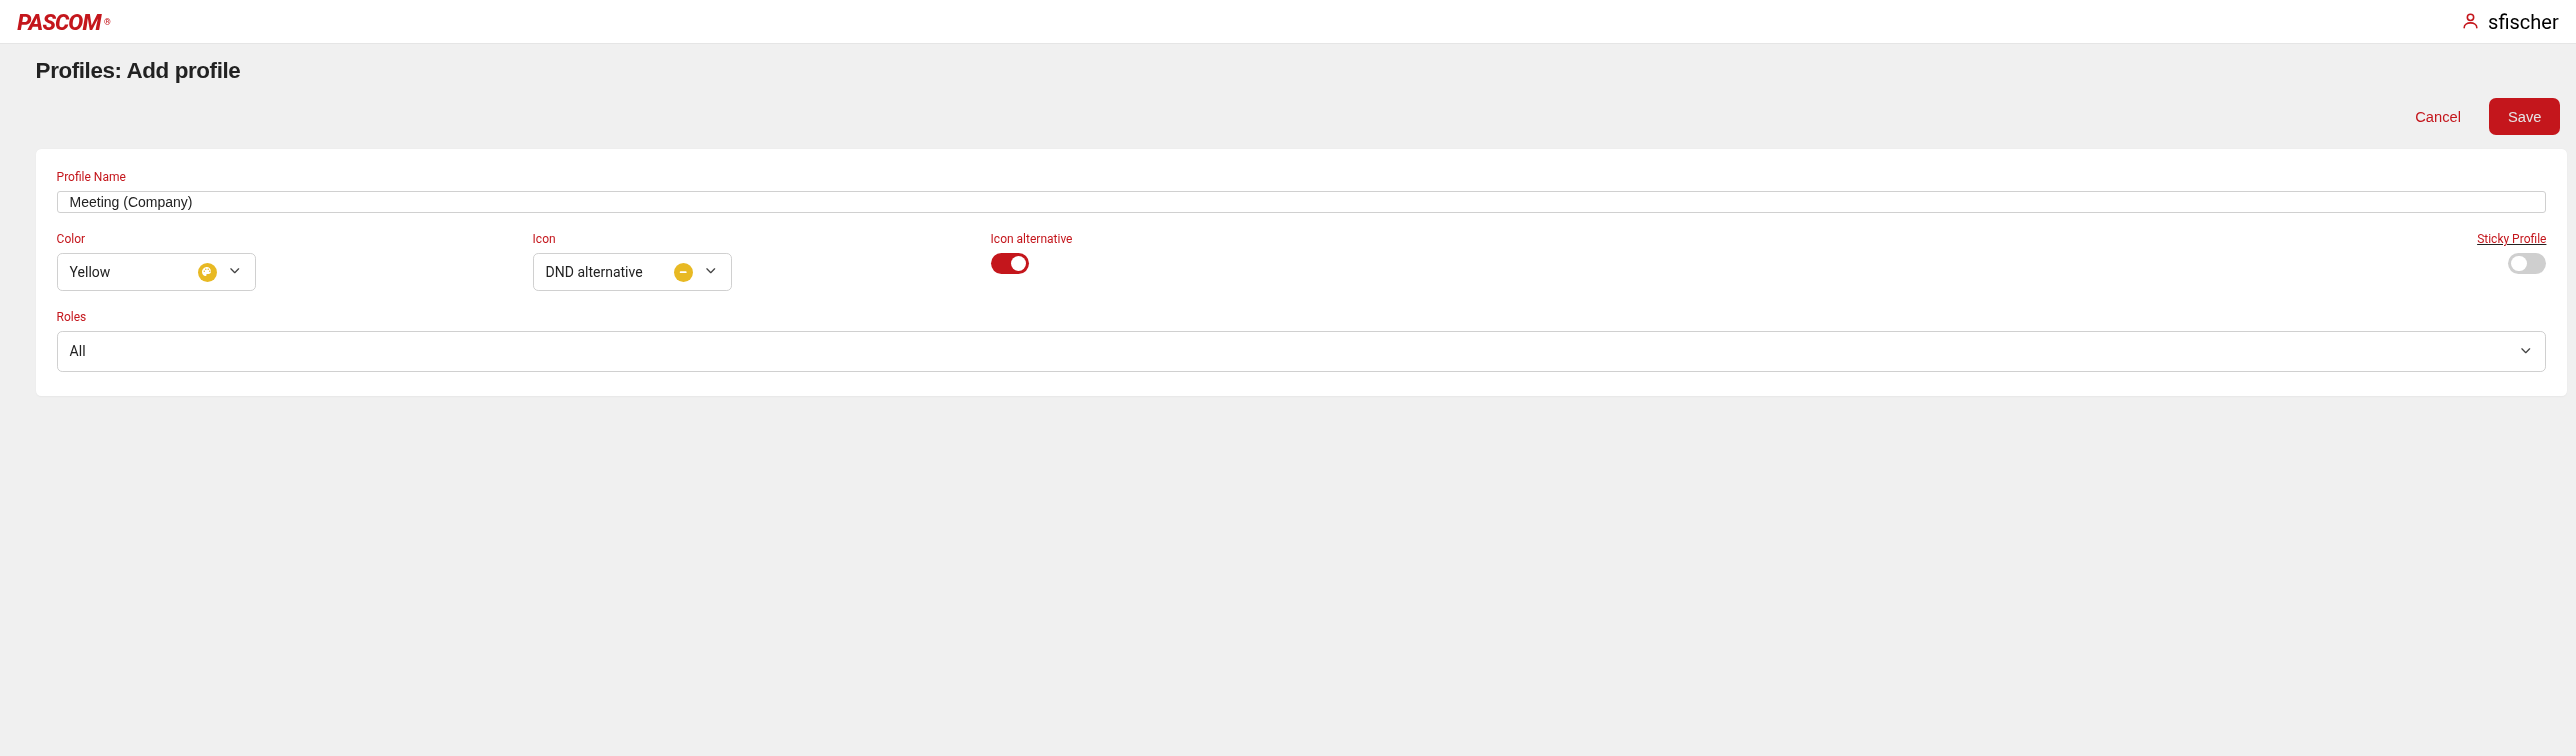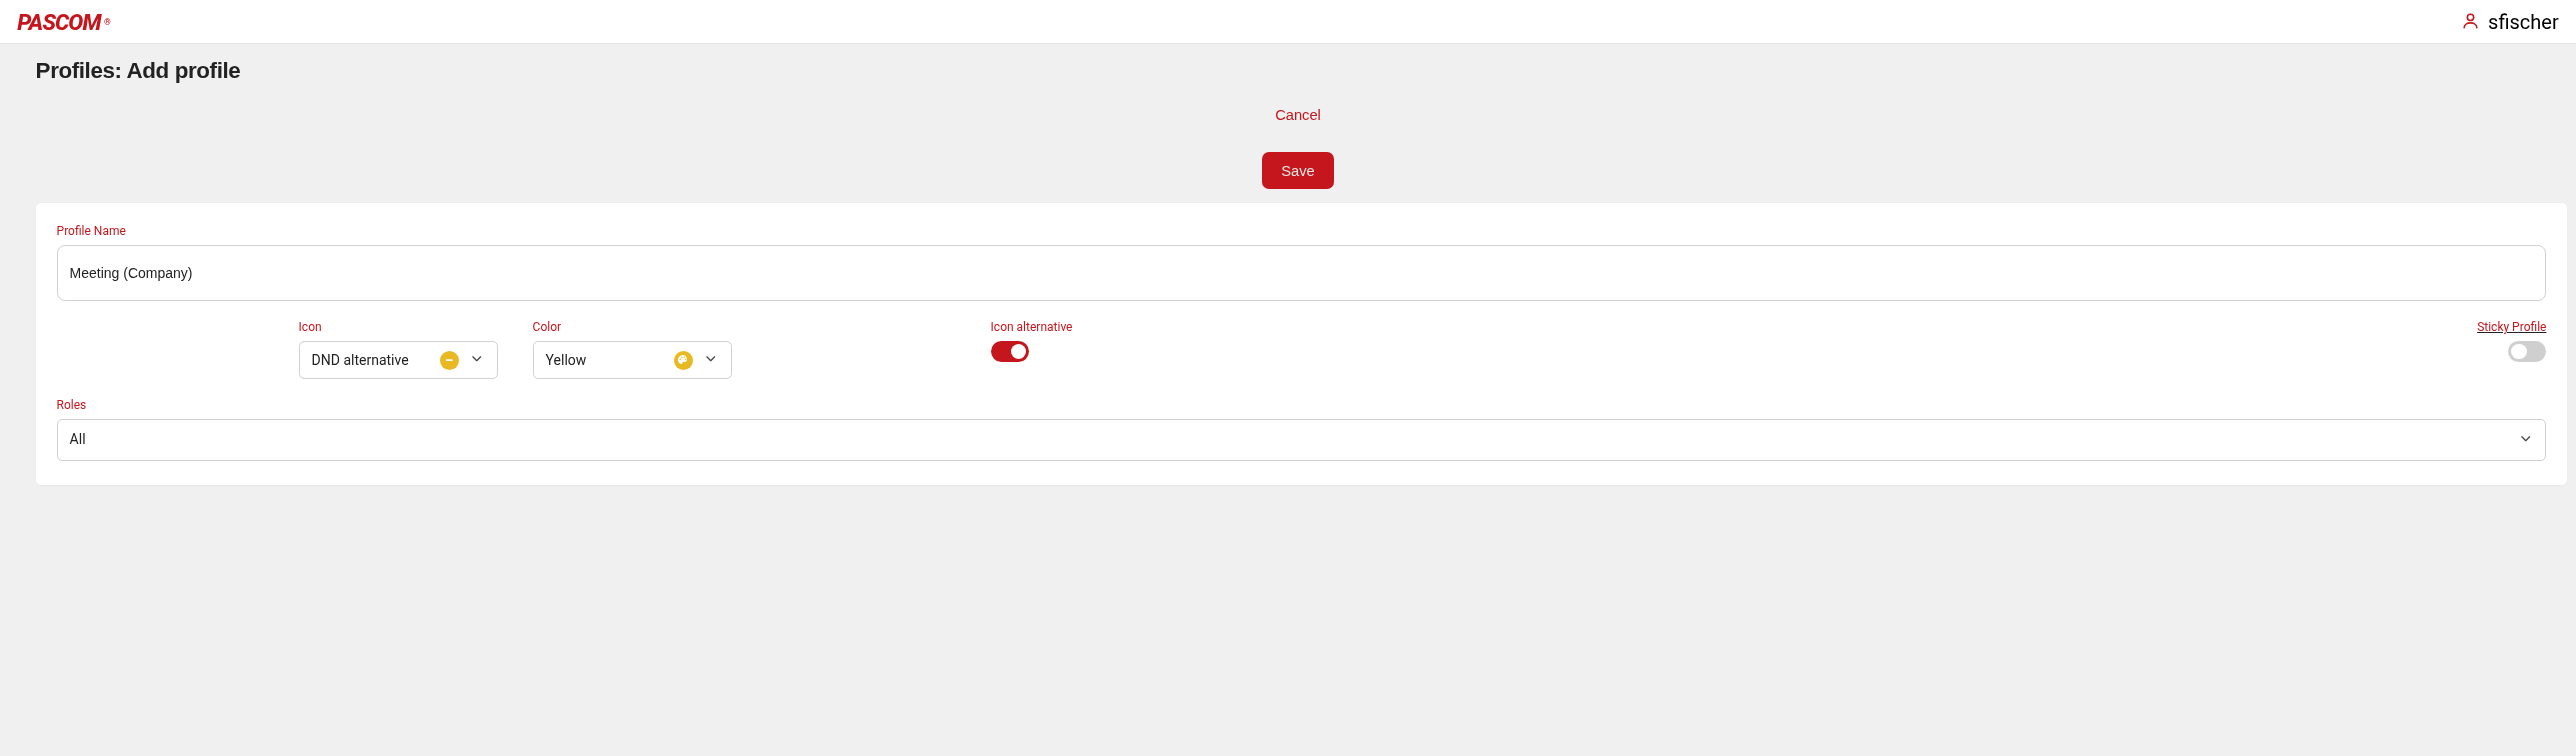--- a/index.html
+++ b/index.html
@@ -57,21 +57,20 @@
       margin-bottom: 14px;
       letter-spacing: -0.4px;
     }
     .actions-row {
       display: flex;
       justify-content: flex-end;
       gap: 21px;
       align-items: center;
       margin-bottom: 14px;
       padding-right: 7px;
-      flex-direction: column;
     }
     .btn-cancel {
       background: transparent;
       border: none;
       color: #c4161c;
       font-size: 14.7px;
       font-weight: 500;
       cursor: pointer;
       padding: 8.6px 7px;
     }
@@ -92,24 +91,24 @@
       box-shadow: 0 0.9px 1.7px rgba(0,0,0,0.04);
     }
     .field-label {
       color: #c4161c;
       font-size: 12px;
       margin-bottom: 7px;
       display: block;
     }
     .text-input {
       width: 100%;
-      padding: 19px 12px;
+      padding: 2px 12px;
       font-size: 14px;
       border: 0.9px solid #d0d0d0;
-      border-radius: 8px;
+      border-radius: 3px;
       background: #fff;
       color: #222;
     }
     .row-group {
       display: flex;
       gap: 35px;
       margin-top: 19px;
       align-items: flex-start;
     }
     .field-block {
@@ -243,58 +242,58 @@
     <button class="btn-save">Save</button>
   </div>
 
   <div class="card">
     <div class="field-block">
       <label class="field-label">Profile Name</label>
       <input type="text" class="text-input" value="Meeting (Company)" style="">
     </div>
 
     <div class="row-group">
+      <div class="field-block">
+        <label class="field-label">Color</label>
+        <div class="select-box">
+          <div class="select-content">
+            <span class="select-text">Yellow</span>
+            <span class="color-swatch">
+              <svg width="12" height="12" viewBox="0 0 24 24" fill="#fff">
+                  <path d="M12 2C6.5 2 2 6.5 2 12c0 4.5 3 8 7 8 1.5 0 2-1 2-2s-.5-2 1-2h3c3 0 5-2 5-5 0-5-4-9-8-9zM6.5 12a1.5 1.5 0 110-3 1.5 1.5 0 010 3zm3-4a1.5 1.5 0 110-3 1.5 1.5 0 010 3zm5 0a1.5 1.5 0 110-3 1.5 1.5 0 010 3zm3 4a1.5 1.5 0 110-3 1.5 1.5 0 010 3z"></path>
+                </svg>
+            </span>
+          </div>
+          <span class="chevron">
+            <svg width="15.5" height="15.5" viewBox="0 0 24 24" fill="none" stroke="currentColor" stroke-width="2" stroke-linecap="round" stroke-linejoin="round">
+                <polyline points="6 9 12 15 18 9"></polyline>
+              </svg>
+          </span>
+        </div>
+      </div>
+
       <div class="field-block" style="margin-left: 242px;">
         <label class="field-label">Icon</label>
         <div class="select-box">
           <div class="select-content">
             <span class="select-text">DND alternative</span>
             <span class="icon-badge">
               <svg width="10.4" height="10.4" viewBox="0 0 24 24" fill="#fff">
                   <rect x="4" y="10" width="16" height="4" rx="2"></rect>
                 </svg>
             </span>
           </div>
           <span class="chevron">
             <svg width="15.5" height="15.5" viewBox="0 0 24 24" fill="none" stroke="currentColor" stroke-width="2" stroke-linecap="round" stroke-linejoin="round">
                 <polyline points="6 9 12 15 18 9"></polyline>
               </svg>
           </span>
         </div>
       </div>
 
-      <div class="field-block">
-        <label class="field-label">Color</label>
-        <div class="select-box">
-          <div class="select-content">
-            <span class="select-text">Yellow</span>
-            <span class="color-swatch">
-              <svg width="12" height="12" viewBox="0 0 24 24" fill="#fff">
-                  <path d="M12 2C6.5 2 2 6.5 2 12c0 4.5 3 8 7 8 1.5 0 2-1 2-2s-.5-2 1-2h3c3 0 5-2 5-5 0-5-4-9-8-9zM6.5 12a1.5 1.5 0 110-3 1.5 1.5 0 010 3zm3-4a1.5 1.5 0 110-3 1.5 1.5 0 010 3zm5 0a1.5 1.5 0 110-3 1.5 1.5 0 010 3zm3 4a1.5 1.5 0 110-3 1.5 1.5 0 010 3z"></path>
-                </svg>
-            </span>
-          </div>
-          <span class="chevron">
-            <svg width="15.5" height="15.5" viewBox="0 0 24 24" fill="none" stroke="currentColor" stroke-width="2" stroke-linecap="round" stroke-linejoin="round">
-                <polyline points="6 9 12 15 18 9"></polyline>
-              </svg>
-          </span>
-        </div>
-      </div>
-
       <div class="field-block" style="margin-left: 224px;">
         <label class="field-label">Icon alternative</label>
         <div class="toggle toggle-on">
           <div class="toggle-knob"></div>
         </div>
       </div>
 
       <div class="field-block sticky-block">
         <label class="field-label">Sticky Profile</label>
         <div class="toggle toggle-off">

